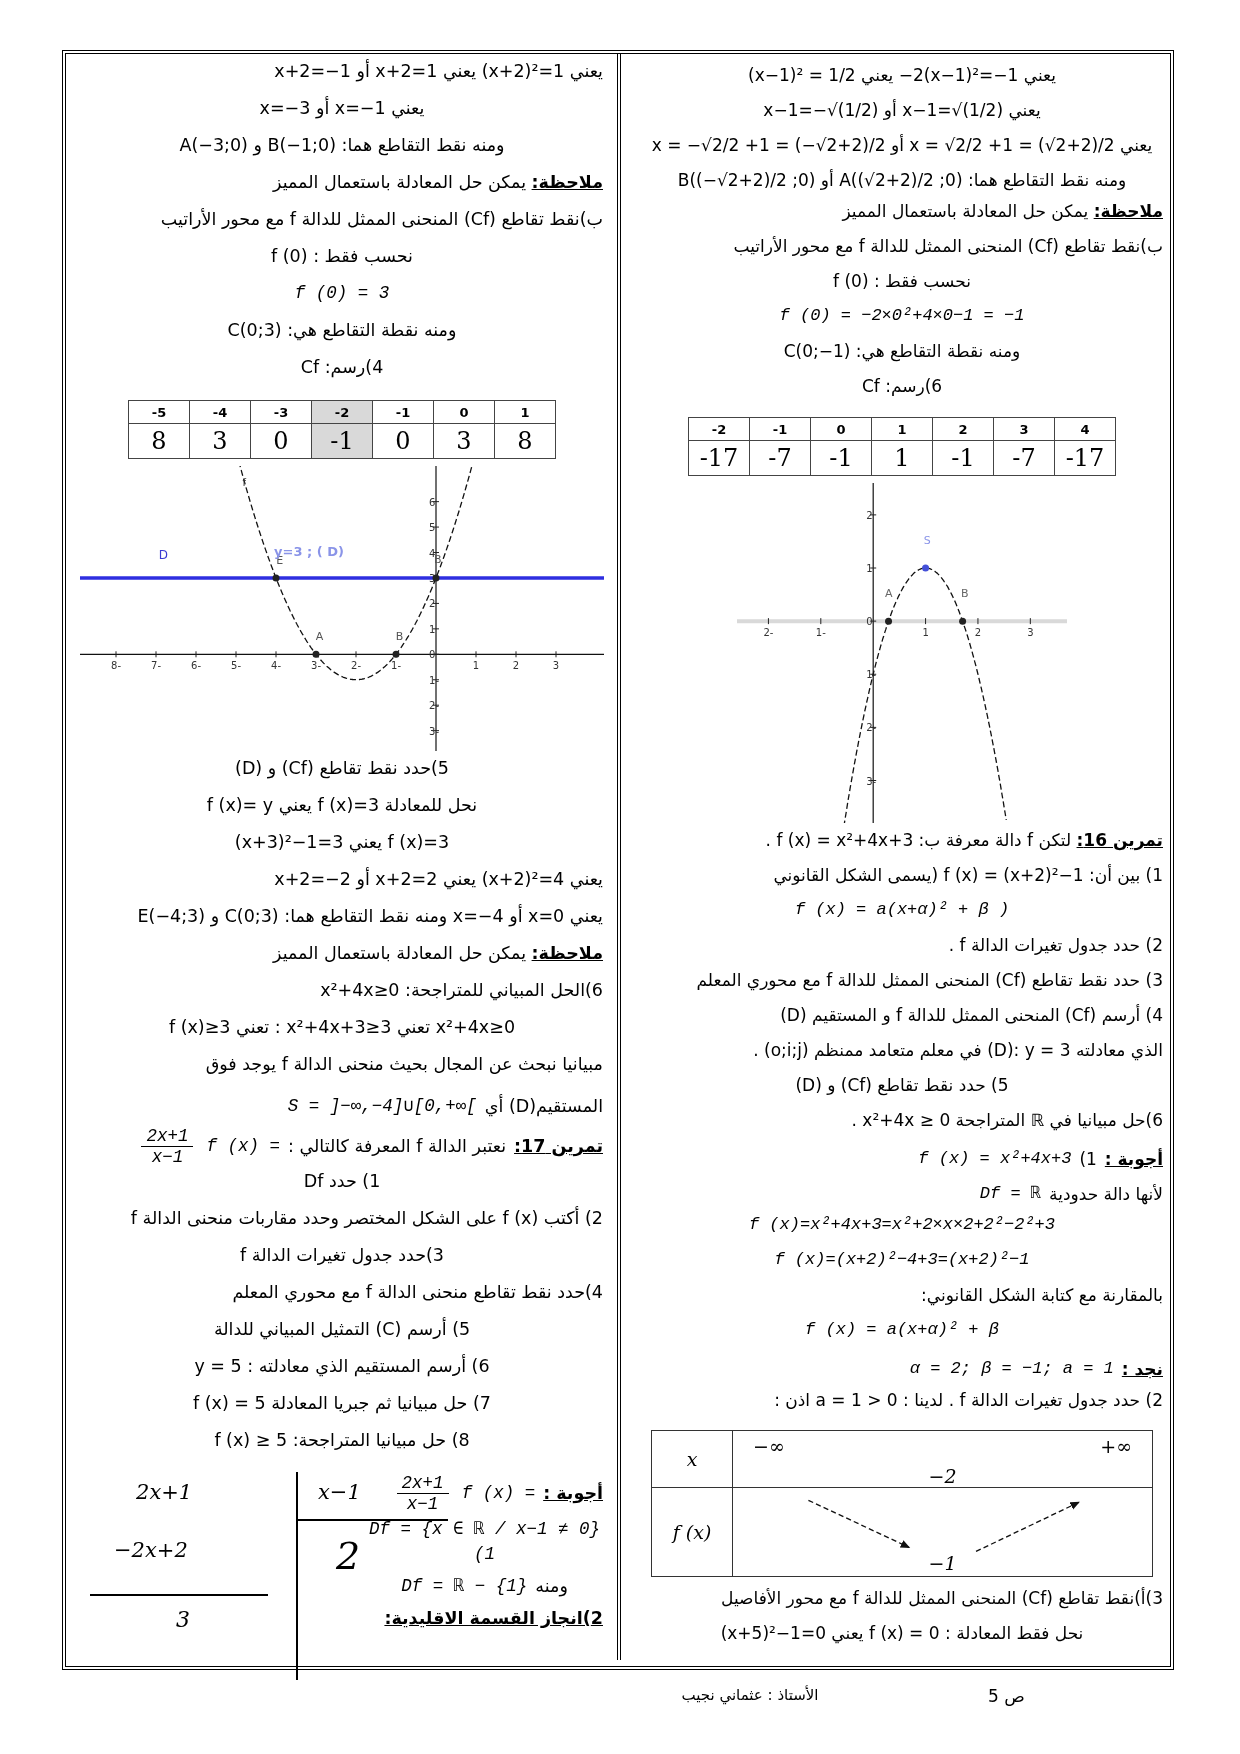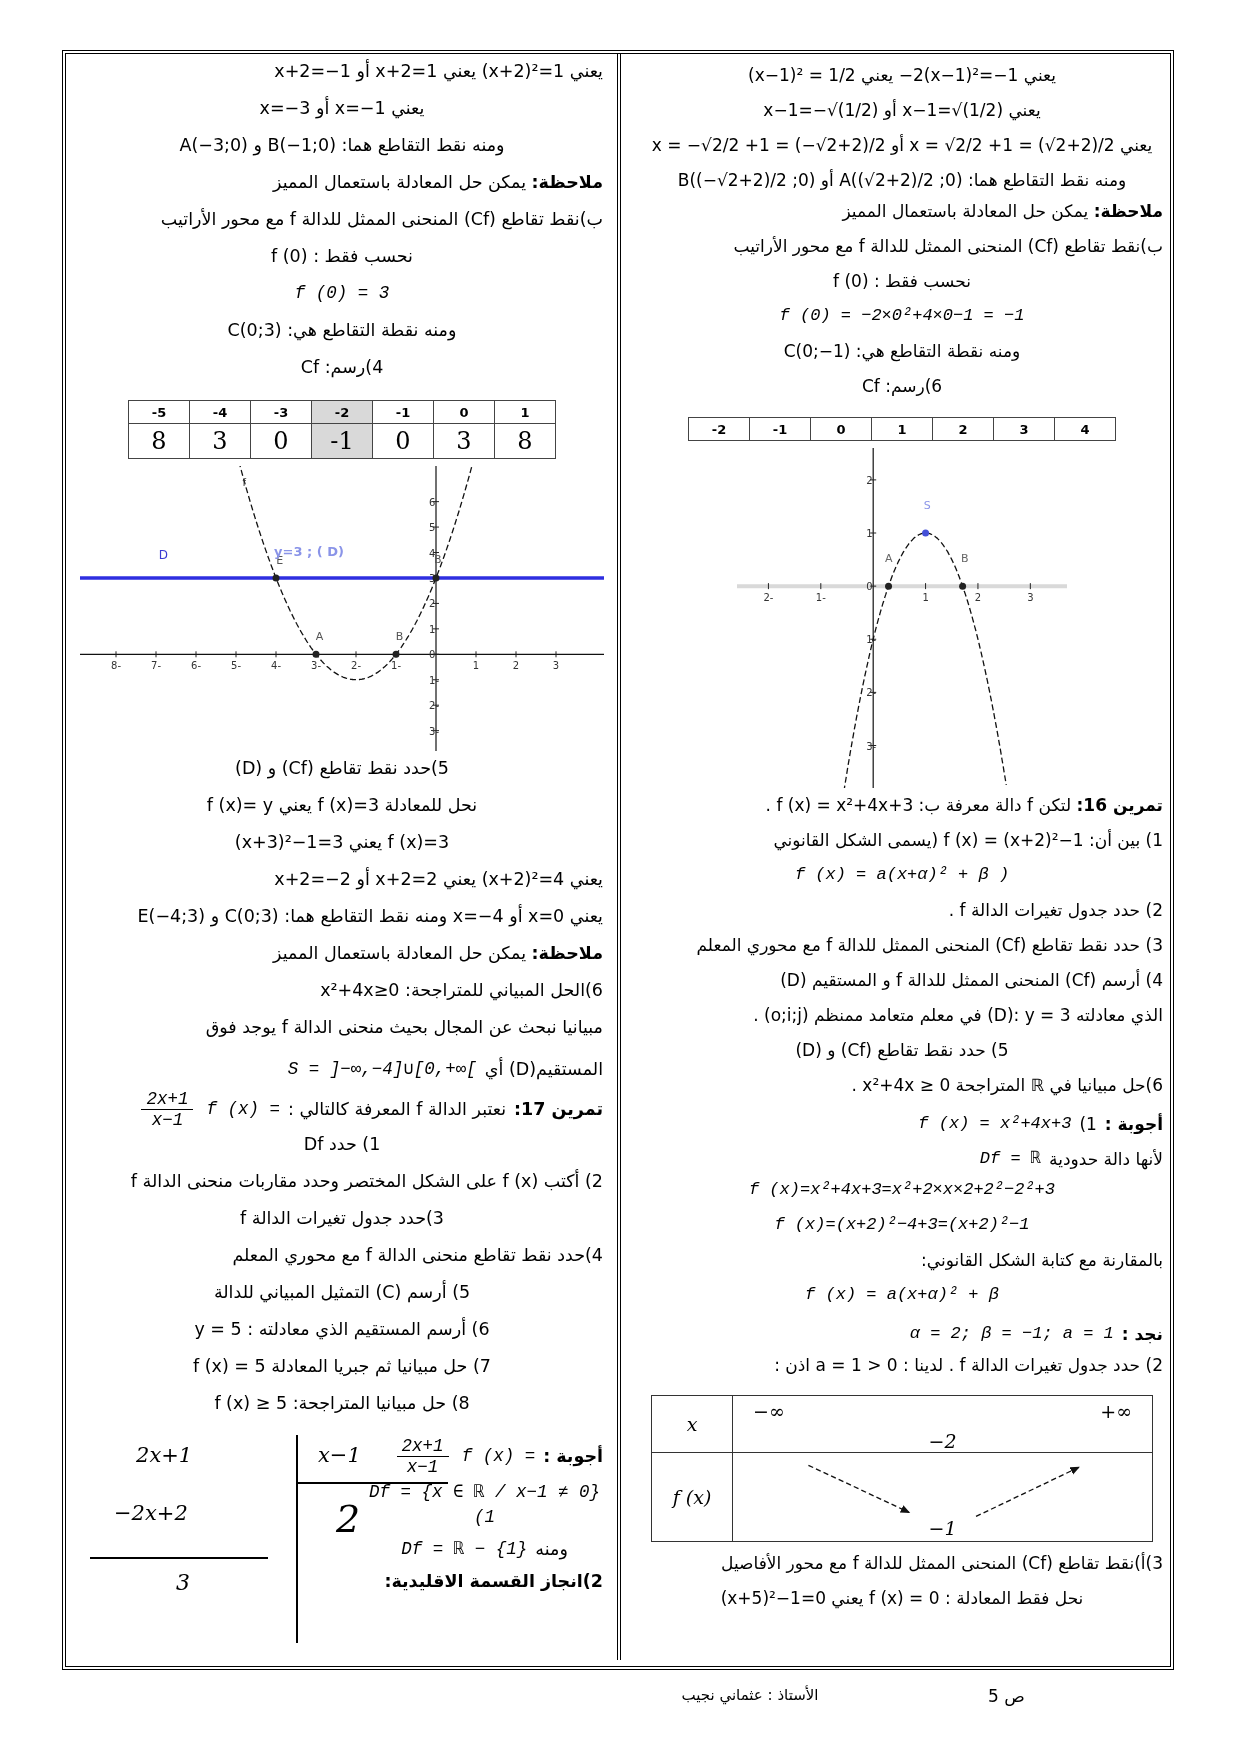--- a/index.html
+++ b/index.html
@@ -7,21 +7,21 @@
        font-family:"DejaVu Sans",sans-serif;overflow:hidden}
   .frame{position:absolute;left:62px;top:50px;width:1104px;height:1612px;border:4px double #000}
   .divider{position:absolute;left:617px;top:54px;height:1606px;border-left:4px double #000}
   .col{position:absolute;top:58px;width:528px;direction:rtl}
   .colL{left:78px}
   .colR{left:638px}
   .ln{min-height:35px;line-height:1.45;font-size:17.5px;text-align:right;padding:1px 3px}
   .colR .ln{min-height:33px;font-size:17px}
   .c{text-align:center}
   .tall{min-height:50px;display:flex;align-items:center;justify-content:center;flex-wrap:wrap}
-  .hd{font-weight:bold;}
+  .hd{font-weight:bold;text-decoration:underline}
   .m{font-family:Liberation Mono, monospace;font-style:italic}
   .ltr{direction:ltr;unicode-bidi:embed;display:inline-block}
   .fx{display:flex;direction:rtl;align-items:center;gap:8px}
   .fx.c{justify-content:center}
   .frac{display:inline-flex;flex-direction:column;text-align:center;vertical-align:middle;line-height:1.15;margin:0 5px}
   .frac .num{border-bottom:1.6px solid #000;padding:0 5px}
   table.vals{border-collapse:collapse;margin:9px auto 7px;direction:ltr}
   table.vals td{border:1.6px solid #444;text-align:center;min-width:44px}
   .vals .hrow td{font-size:13px;font-weight:bold;height:22px;padding:0 8px}
   .vals .vrow td{font-size:24px;height:32px;font-family:"DejaVu Serif","Liberation Serif",serif}
@@ -154,20 +154,21 @@
       <text x="165.99999999999997" y="20.35714285714289" font-size="10" fill="#333" font-weight="normal" font-family="DejaVu Sans, sans-serif">f</text>
     </svg>
 
   <div class="ln c">5)حدد نقط تقاطع ‎(Cf)‎ و ‎(D)‎</div>
   <div class="ln c">نحل للمعادلة ‎f (x)=3‎ يعني ‎f (x)= y‎</div>
   <div class="ln c">‎f (x)=3‎ يعني ‎(x+3)²−1=3‎</div>
   <div class="ln">يعني ‎(x+2)²=4‎ يعني ‎x+2=2‎ أو ‎x+2=−2‎</div>
   <div class="ln">يعني ‎x=0‎ أو ‎x=−4‎ ومنه نقط التقاطع هما: ‎C(0;3)‎ و ‎E(−4;3)‎</div>
   <div class="ln"><span class="hd">ملاحظة:</span> <span>يمكن حل المعادلة باستعمال المميز</span></div>
   <div class="ln">6)الحل المبياني للمتراجحة: ‎x²+4x≥0‎</div>
+  <div class="ln c">‎x²+4x≥0‎ تعني ‎x²+4x+3≥3‎ : تعني ‎f (x)≥3‎</div>
   <div class="ln">مبيانيا نبحث عن المجال بحيث منحنى الدالة ‎f‎ يوجد فوق</div>
   <div class="ln fx">
     <span>المستقيم‎(D)‎ أي</span>
     <span class="m ltr">S = ]−∞,−4]∪[0,+∞[</span>
   </div>
   <div class="ln fx">
     <span class="hd">تمرين 17:</span>
     <span>نعتبر الدالة ‎f‎ المعرفة كالتالي :</span>
     <span class="m ltr">f (x) =</span>
     <span class="frac m ltr">
@@ -229,20 +230,29 @@
   <table class="vals">
     <tbody>
         <tr class="hrow">
       <td>-2</td>
       <td>-1</td>
       <td>0</td>
       <td>1</td>
       <td>2</td>
       <td>3</td>
       <td>4</td>
+    </tr>
+    <tr class="vrow">
+      <td>-17</td>
+      <td>-7</td>
+      <td>-1</td>
+      <td>1</td>
+      <td>-1</td>
+      <td>-7</td>
+      <td>-17</td>
     </tr>
   </tbody>
     </table>
 
   <svg class="graph" width="330" height="340">
       <line x1="0" y1="138.12500000000003" x2="330" y2="138.12500000000003" stroke="#d9d9d9" stroke-width="4"></line>
       <line x1="136.19047619047618" y1="0" x2="136.19047619047618" y2="340" stroke="#111" stroke-width="1.2"></line>
       <line x1="31.42857142857143" y1="135.12500000000003" x2="31.42857142857143" y2="141.12500000000003" stroke="#222" stroke-width="1"></line>
       <text x="31.42857142857143" y="153.12500000000003" font-size="10" fill="#333" text-anchor="middle" font-family="DejaVu Sans, sans-serif">-2</text>
       <line x1="83.80952380952381" y1="135.12500000000003" x2="83.80952380952381" y2="141.12500000000003" stroke="#222" stroke-width="1"></line>

